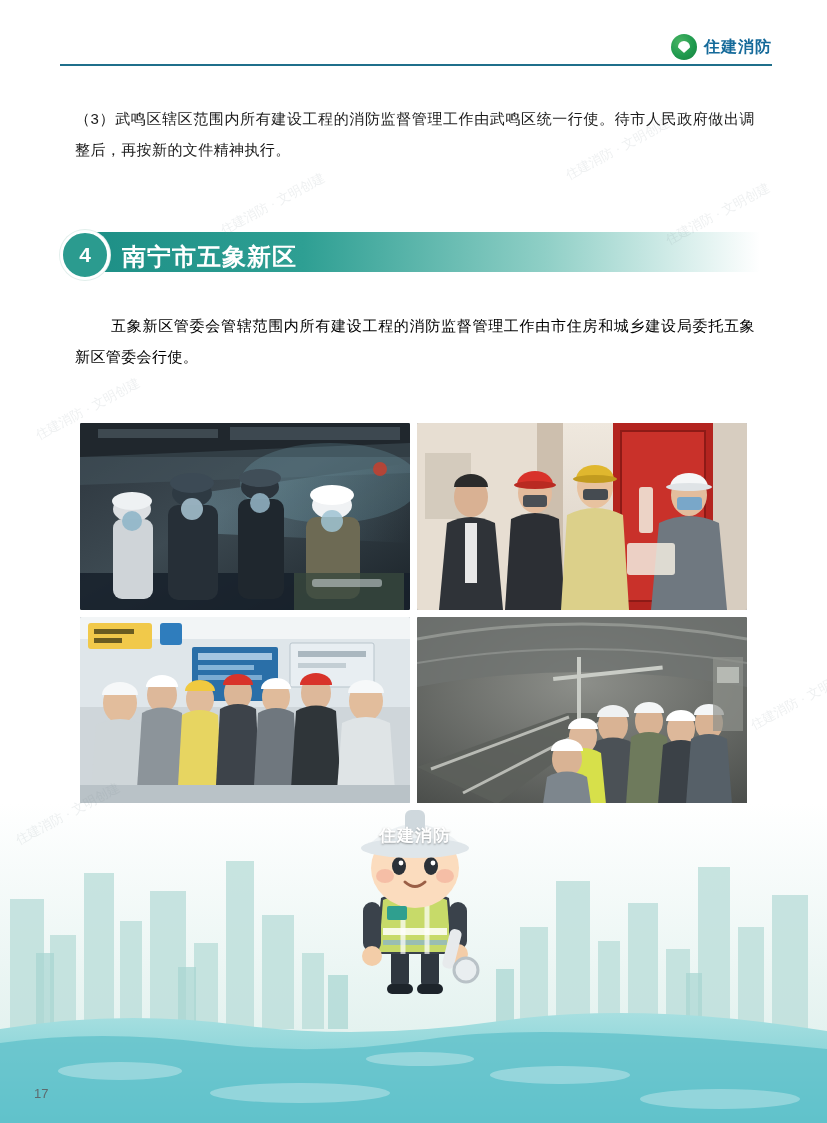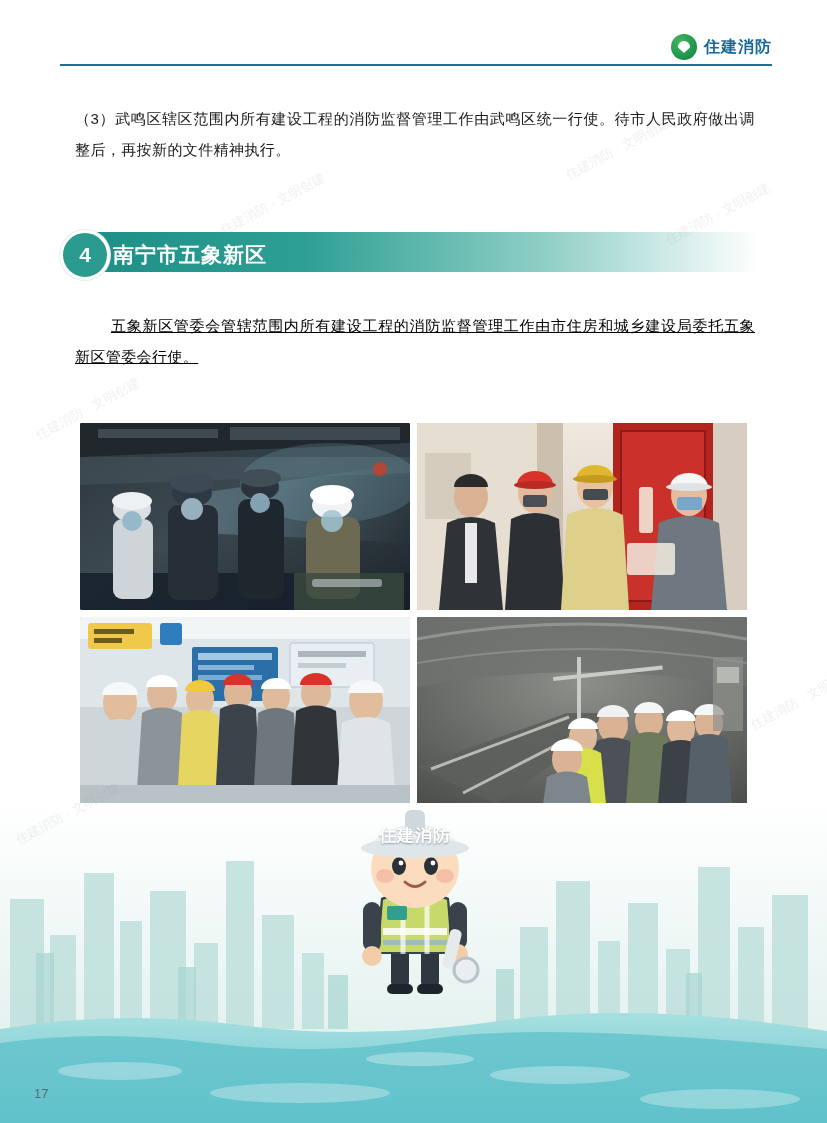--- a/index.html
+++ b/index.html
@@ -74,21 +74,20 @@
     color: #1b1b1b;
   }
   .para {
     font-size: 15px;
     line-height: 31px;
     letter-spacing: 0.4px;
     text-align: justify;
   }
   .para.indent {
     text-indent: 36px;
-    text-decoration: underline;
   }
 
   
   #section-block {
     position: absolute;
     top: 232px;
     left: 60px;
     width: 700px;
     height: 40px;
   }
@@ -114,23 +113,23 @@
     color: #ffffff;
     font-size: 21px;
     font-weight: bold;
     display: flex;
     align-items: center;
     justify-content: center;
     top: -2px;
   }
   #section-title {
     position: absolute;
-    left: 53px;
+    left: 62px;
     top: 9px;
-    font-size: 21px;
+    font-size: 24px;
     font-weight: bold;
     color: #ffffff;
     letter-spacing: 1px;
   }
 
   
   #section-text {
     position: absolute;
     top: 295px;
     left: 75px;

